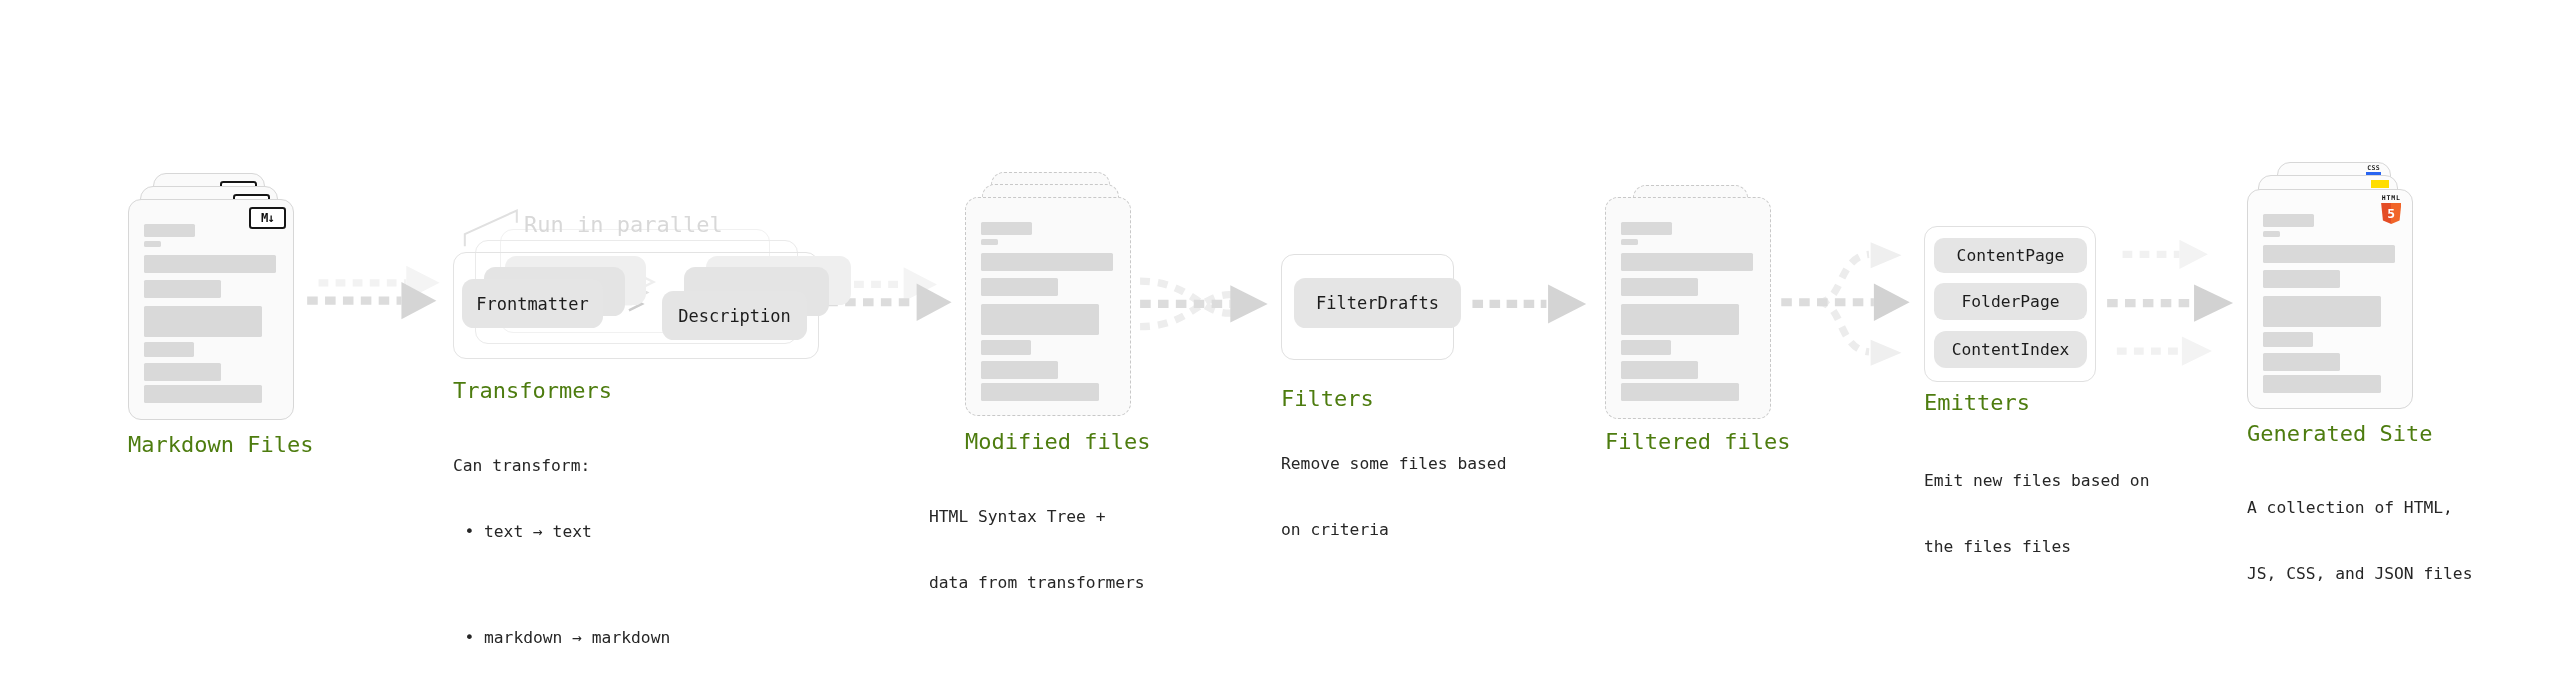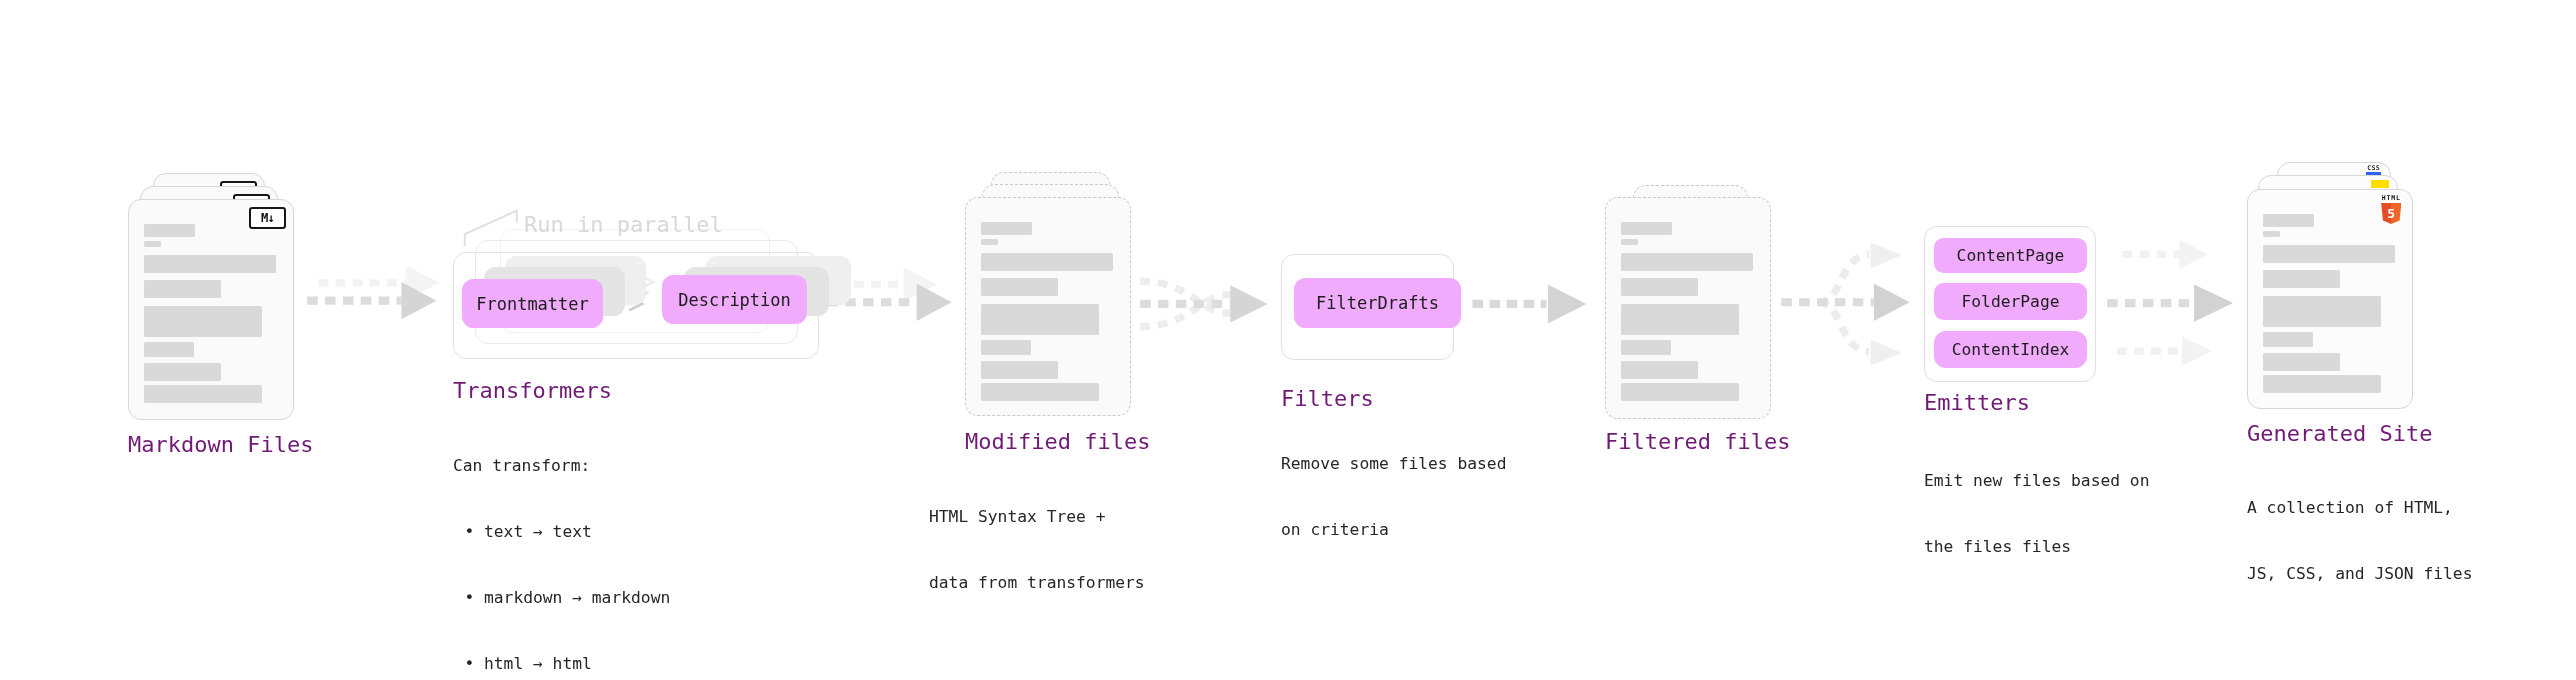--- a/index.html
+++ b/index.html
@@ -20,26 +20,26 @@
   .b5{left:15.4px;top:106px;width:118px;height:31px;}
   .b6{left:15.4px;top:142px;width:50px;height:14.6px;}
   .b7{left:15.4px;top:163px;width:77px;height:18px;}
   .b8{left:15.4px;top:185px;width:118px;height:18px;}
   
   .md-badge{position:absolute;top:7.3px;right:7.3px;width:32.5px;height:18px;background:#ffffff;
     border:2.4px solid #161616;border-radius:3.3px;display:flex;align-items:center;justify-content:center;
     font-size:12.2px;font-weight:bold;color:#111;letter-spacing:-0.8px;}
   
   .t-box{position:absolute;border:1.6px solid #e3e3e3;border-radius:13px;box-sizing:border-box;background:transparent;}
-  .pill{position:absolute;background:#f0abfc;border-radius:11.4px;display:flex;align-items:center;justify-content:center;
+  .pill{position:absolute;background:#e5e5e5;border-radius:11.4px;display:flex;align-items:center;justify-content:center;
     font-size:17px;color:#1c1c1c;box-sizing:border-box;white-space:pre;}
   .pill.g1{background:#e4e4e4;}
   .pill.g2{background:#efefef;}
   
-  .title{position:absolute;font-size:22px;font-weight:500;color:#701a75;white-space:pre;line-height:26px;}
+  .title{position:absolute;font-size:22px;font-weight:500;color:#4d7c0f;white-space:pre;line-height:26px;}
   .desc{position:absolute;font-size:16.3px;color:#262626;white-space:pre;line-height:22px;}
   .desc div{height:22px;}
   .note{position:absolute;font-size:22px;color:#d8d8d8;white-space:pre;}
   
   .html5{position:absolute;top:4.9px;right:10.6px;width:20.3px;text-align:center;}
   .html5 .word{font-size:6.5px;font-weight:bold;color:#111;letter-spacing:0.8px;line-height:7.3px;}
   .html5 .shield{width:20.3px;height:21px;margin-top:0.8px;
     background:linear-gradient(90deg,#e44d26 50%,#f16529 50%);
     clip-path:polygon(0 0,100% 0,91% 84%,50% 100%,9% 84%);
     display:flex;align-items:center;justify-content:center;
@@ -145,29 +145,29 @@
     <div class="t-box" style="left:500px;top:229px;width:270px;height:104px;border-color:#f1f1f1;"></div>
     <div class="t-box" style="left:475px;top:240px;width:323px;height:104px;border-color:#eaeaea;"></div>
     <div class="t-box" style="left:453px;top:252px;width:366px;height:107px;border-color:#e3e3e3;"></div>
 
     <div class="pill g2" style="left:505px;top:256px;width:141px;height:49px;"></div>
     <div class="pill g1" style="left:484px;top:267px;width:141px;height:49px;"></div>
     <div class="pill" style="left:462px;top:279px;width:141px;height:49px;"><span>Frontmatter</span></div>
 
     <div class="pill g2" style="left:706px;top:256px;width:145px;height:49px;"></div>
     <div class="pill g1" style="left:684px;top:267px;width:145px;height:49px;"></div>
-    <div class="pill" style="left:662px;top:275px;width:145px;height:49px;"><span>Description</span></div>
+    <div class="pill" style="left:662px;top:291px;width:145px;height:49px;"><span>Description</span></div>
 
     <div class="note" style="left:524px;top:212px;">Run in parallel</div>
 
     <div class="title" style="left:453px;top:378px;">Transformers</div>
     <div class="desc" style="left:453px;top:411px;">
       <div>Can transform:</div>
       <div style="padding-left:11.4px;">• text → text</div>
-      <div style="padding-left:11.4px;">• markdown → markdown</div>
+      <div style="padding-left:11.4px;margin-top:40px;">• markdown → markdown</div>
       <div style="padding-left:11.4px;">• html → html</div>
     </div>
   </div>
 
   <div>
     <div class="doc-card dashed" style="left:991px;top:172px;width:119px;height:219px;"></div>
     <div class="doc-card dashed" style="left:982px;top:184px;width:137px;height:219px;"></div>
     <div class="doc-card dashed" style="left:965px;top:197px;width:166px;height:219px;">
       <div class="bar b1"></div>
       <div class="bar b2"></div>

